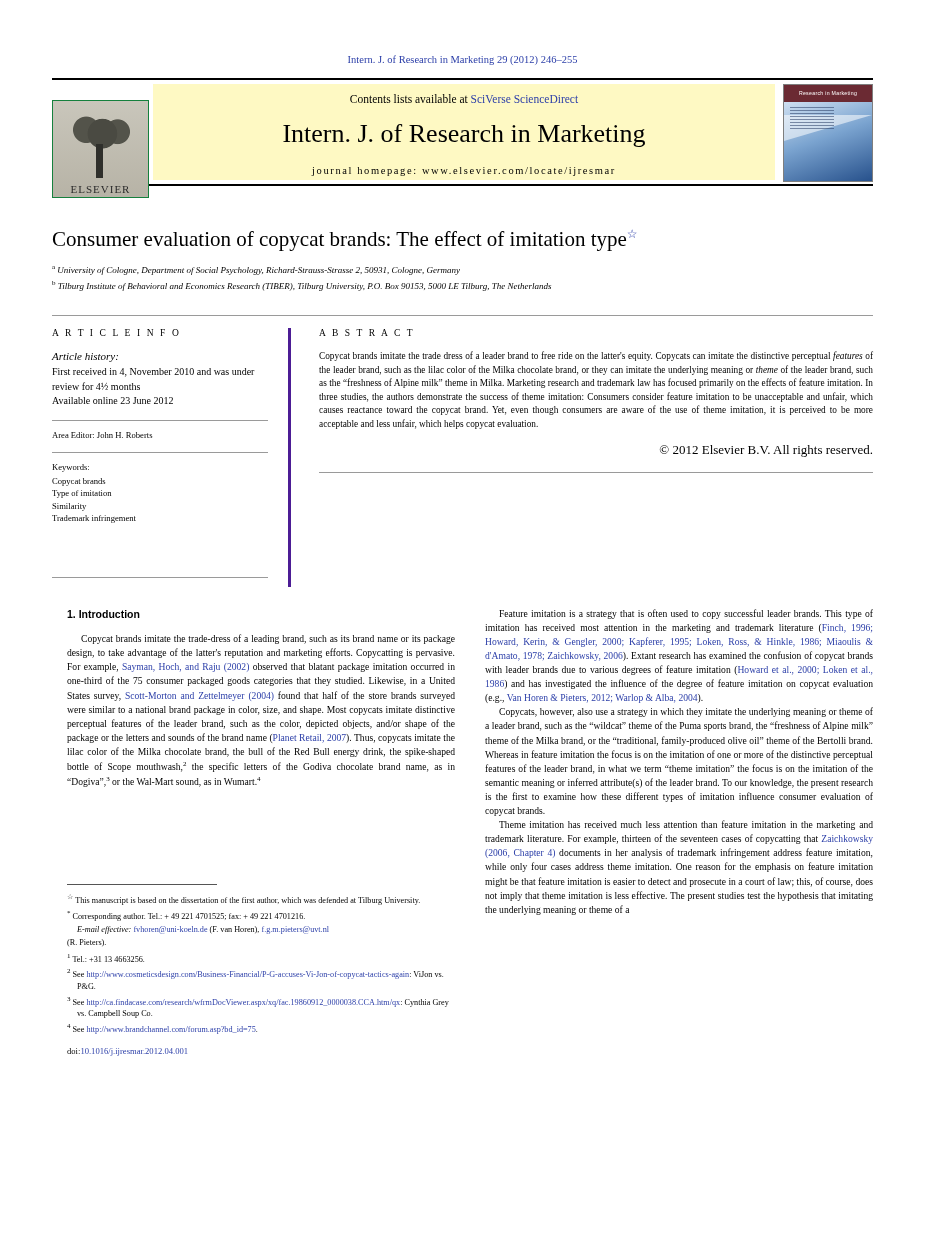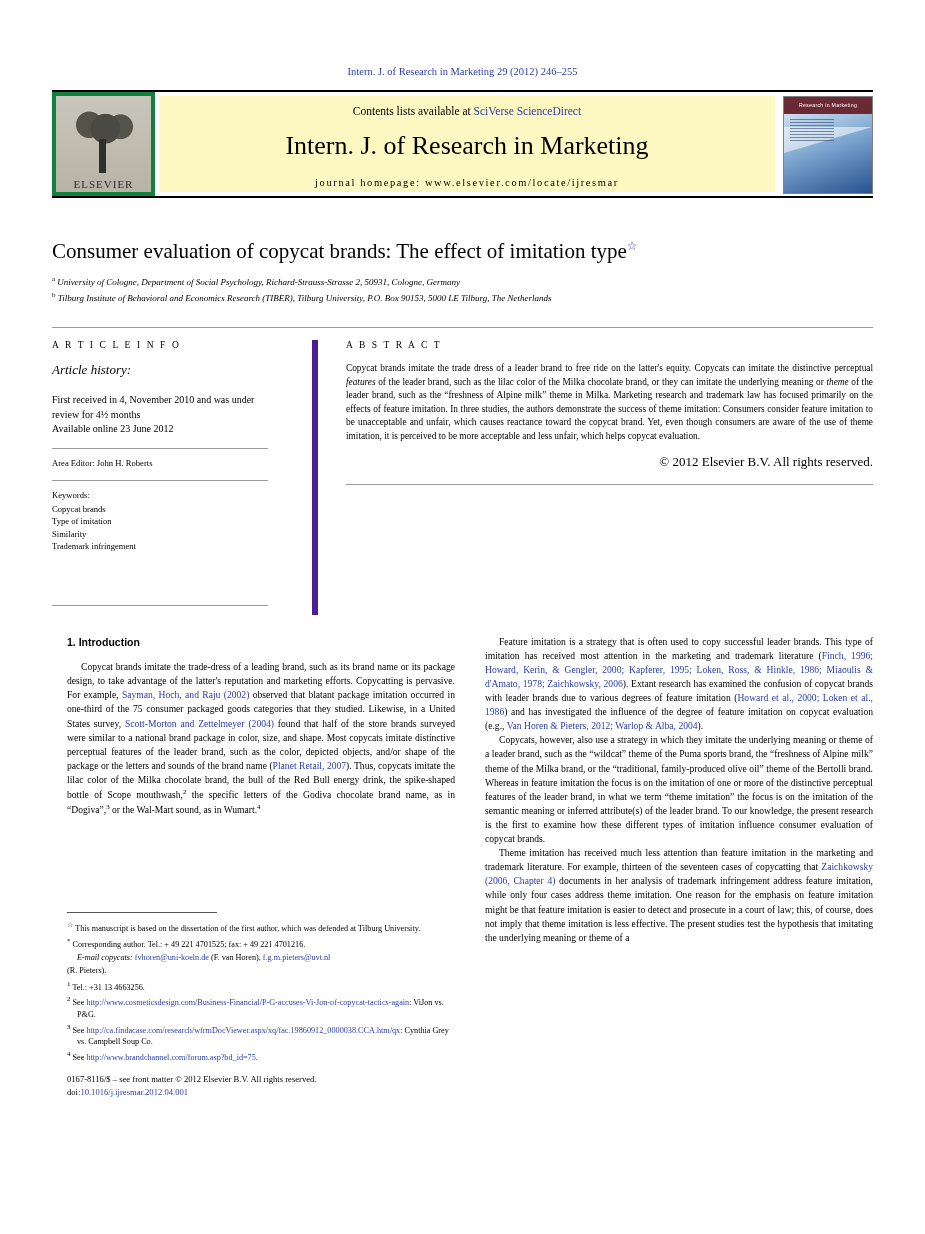--- a/index.html
+++ b/index.html
@@ -12,21 +12,21 @@
     height: 1234px;
     font-family: "Liberation Serif", serif;
     color: #000;
     position: relative;
   }
   .page {
     width: 925px;
     height: 1090px;
     position: relative;
     box-sizing: border-box;
-    padding: 12px 52px;
+    padding: 0 52px;
   }
   a, .link {
     color: #2b3ea8;
     text-decoration: none;
   }
   .journal-ref {
     text-align: center;
     font-size: 10.5px;
     color: #2b3ea8;
     padding-top: 54px;
@@ -38,23 +38,23 @@
     border-top: 2.5px solid #000;
     border-bottom: 2.5px solid #000;
     height: 104px;
     display: flex;
     align-items: stretch;
     position: relative;
   }
   .elsevier-logo {
     width: 95px;
     height: 96px;
-    margin-top: 0;
+    margin-top: 20px;
     background: #f0abfc;
-    border: 4px solid #15803d;
+    border: 1px solid #15803d;
     position: relative;
     overflow: hidden;
     flex: 0 0 auto;
   }
   .elsevier-logo .tree {
     position: absolute;
     left: 0; top: 0; right: 0; bottom: 0;
     background:
       radial-gradient(circle at 52% 34%, #4a4a42 0 18%, rgba(74,74,66,0) 19%),
       radial-gradient(circle at 35% 30%, #53534a 0 14%, rgba(83,83,74,0) 15%),
@@ -180,41 +180,41 @@
     margin-top: 10px;
     line-height: 1.45;
   }
   .affil sup { font-style: normal; }
   
   .infoabs {
     margin-top: 22px;
     border-top: 1px solid #9a9a9a;
     padding-top: 12px;
     display: flex;
-    gap: 44px;
+    gap: 20px;
   }
   .col-info {
     width: 216px;
     flex: 0 0 216px;
   }
   .col-abs {
     flex: 1 1 auto;
-    border-left: 6px solid #4c1d95;
+    border-left: 3px solid #4c1d95;
     padding-left: 28px;
   }
   .sec-head {
     font-size: 9.5px;
     letter-spacing: 2.1px;
     font-family: "Liberation Serif", serif;
     margin-bottom: 12px;
   }
   .hist-head {
-    font-size: 13px;
+    font-size: 11px;
     font-style: italic;
-    margin-bottom: 15px;
+    margin-bottom: 3px;
   }
   .hist-body {
     font-size: 10px;
     line-height: 1.42;
   }
   .rule-sm {
     border-top: 1px solid #9a9a9a;
     margin: 12px 0 9px 0;
     width: 100%;
   }
@@ -381,30 +381,29 @@
     <div class="bcol">
       <h2>1. Introduction</h2>
       <p><span>Copycat brands imitate the trade-dress of a leading brand, such as its brand name or its package design, to take advantage of the latter's reputation and marketing efforts. Copycatting is pervasive. For example, </span><span class="link">Sayman, Hoch, and Raju (2002)</span><span> observed that blatant package imitation occurred in one-third of the 75 consumer packaged goods categories that they studied. Likewise, in a United States survey, </span><span class="link">Scott-Morton and Zettelmeyer (2004)</span><span> found that half of the store brands surveyed were similar to a national brand package in color, size, and shape. Most copycats imitate distinctive perceptual features of the leader brand, such as the color, depicted objects, and/or shape of the package or the letters and sounds of the brand name (</span><span class="link">Planet Retail, 2007</span><span>). Thus, copycats imitate the lilac color of the Milka chocolate brand, the bull of the Red Bull energy drink, the spike-shaped bottle of Scope mouthwash,</span><sup>2</sup><span> the specific letters of the Godiva chocolate brand name, as in “Dogiva”,</span><sup>3</sup><span> or the Wal-Mart sound, as in Wumart.</span><sup>4</sup></p>
 
       <div style="height:84px"></div>
 
       <div class="fn-rule"></div>
       <div class="footnotes">
         <p class="indent"><sup>☆</sup> <span>This manuscript is based on the dissertation of the first author, which was defended at Tilburg University.</span></p>
         <p class="indent" style="margin-top:2px"><sup>*</sup> <span>Corresponding author. Tel.: + 49 221 4701525; fax: + 49 221 4701216.</span></p>
-        <p style="padding-left:10px"><em>E-mail copycats:</em> <span class="link">fvhoren@uni-koeln.de</span> <span>(F. van Horen),</span> <span class="link">f.g.m.pieters@uvt.nl</span></p>
+        <p style="padding-left:10px"><em>E-mail effective:</em> <span class="link">fvhoren@uni-koeln.de</span> <span>(F. van Horen),</span> <span class="link">f.g.m.pieters@uvt.nl</span></p>
         <p>(R. Pieters).</p>
         <p class="indent" style="margin-top:2px"><sup>1</sup> <span>Tel.: +31 13 4663256.</span></p>
         <p class="indent"><sup>2</sup> <span>See </span><span class="link">http://www.cosmeticsdesign.com/Business-Financial/P-G-accuses-Vi-Jon-of-copycat-tactics-again</span><span>: ViJon vs. P&amp;G.</span></p>
         <p class="indent"><sup>3</sup> <span>See </span><span class="link">http://ca.findacase.com/research/wfrmDocViewer.aspx/xq/fac.19860912_0000038.CCA.htm/qx</span><span>: Cynthia Grey vs. Campbell Soup Co.</span></p>
         <p class="indent"><sup>4</sup> <span>See </span><span class="link">http://www.brandchannel.com/forum.asp?bd_id=75</span><span>.</span></p>
       </div>
 
       <div class="footer-block">
-        <div>0167-8116/$ – see front matter © 2012 Elsevier B.V. All rights reserved.</div>
         <div><span>doi:</span><span class="link">10.1016/j.ijresmar.2012.04.001</span></div>
       </div>
     </div>
 
     <div class="bcol">
       <p class="noind"><span style="display:inline-block;width:14px"></span><span>Feature imitation is a strategy that is often used to copy successful leader brands. This type of imitation has received most attention in the marketing and trademark literature (</span><span class="link">Finch, 1996; Howard, Kerin, &amp; Gengler, 2000; Kapferer, 1995; Loken, Ross, &amp; Hinkle, 1986; Miaoulis &amp; d'Amato, 1978; Zaichkowsky, 2006</span><span>). Extant research has examined the confusion of copycat brands with leader brands due to various degrees of feature imitation (</span><span class="link">Howard et al., 2000; Loken et al., 1986</span><span>) and has investigated the influence of the degree of feature imitation on copycat evaluation (e.g., </span><span class="link">Van Horen &amp; Pieters, 2012; Warlop &amp; Alba, 2004</span><span>).</span></p>
       <p>Copycats, however, also use a strategy in which they imitate the underlying meaning or theme of a leader brand, such as the “wildcat” theme of the Puma sports brand, the “freshness of Alpine milk” theme of the Milka brand, or the “traditional, family-produced olive oil” theme of the Bertolli brand. Whereas in feature imitation the focus is on the imitation of one or more of the distinctive perceptual features of the leader brand, in what we term “theme imitation” the focus is on the imitation of the semantic meaning or inferred attribute(s) of the leader brand. To our knowledge, the present research is the first to examine how these different types of imitation influence consumer evaluation of copycat brands.</p>
       <p><span>Theme imitation has received much less attention than feature imitation in the marketing and trademark literature. For example, thirteen of the seventeen cases of copycatting that </span><span class="link">Zaichkowsky (2006, Chapter 4)</span><span> documents in her analysis of trademark infringement address feature imitation, while only four cases address theme imitation. One reason for the emphasis on feature imitation might be that feature imitation is easier to detect and prosecute in a court of law; this, of course, does not imply that theme imitation is less effective. The present studies test the hypothesis that imitating the underlying meaning or theme of a</span></p>
     </div>
   </div>

